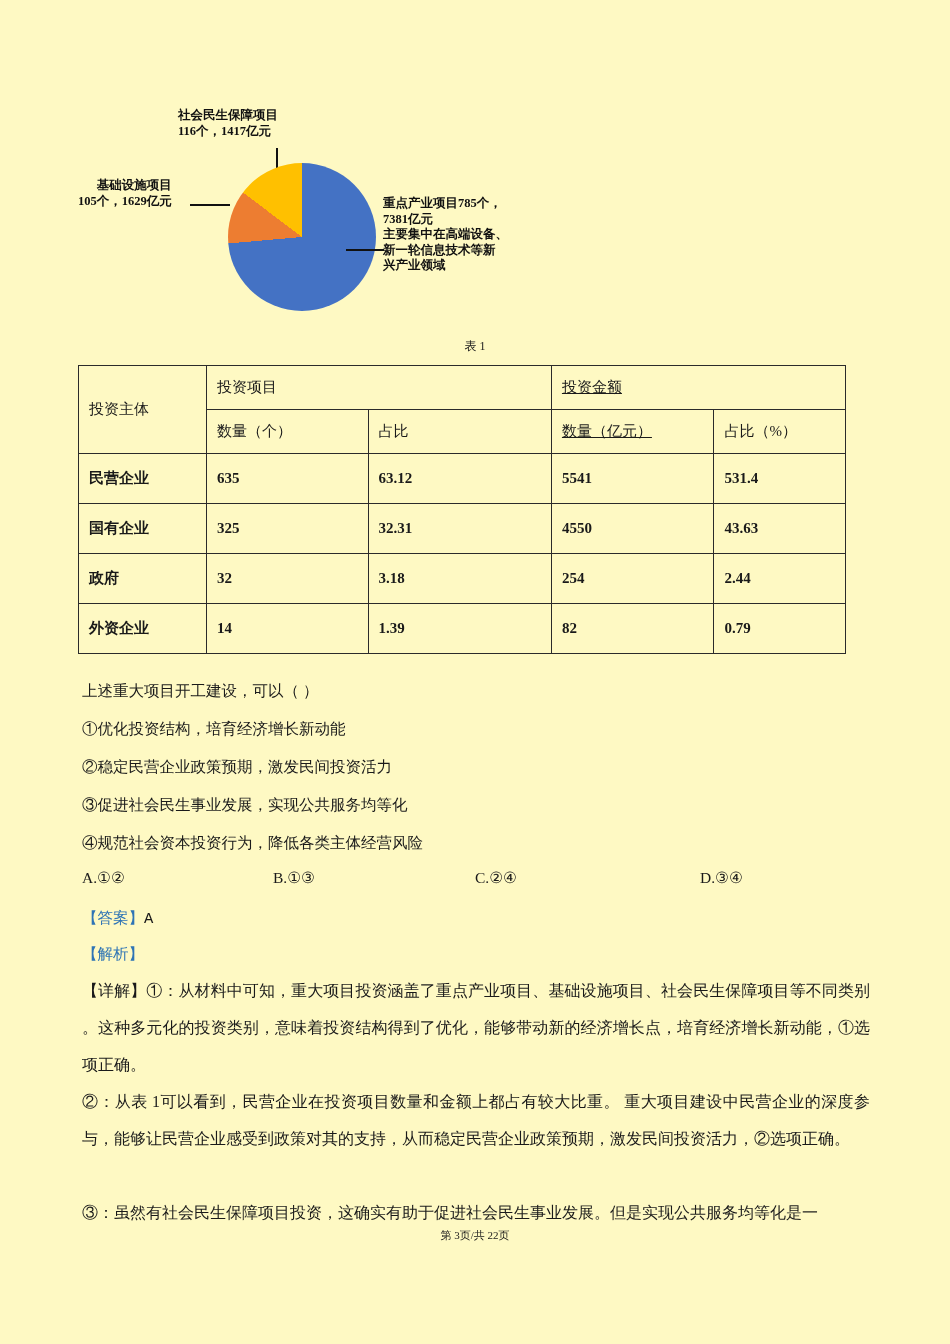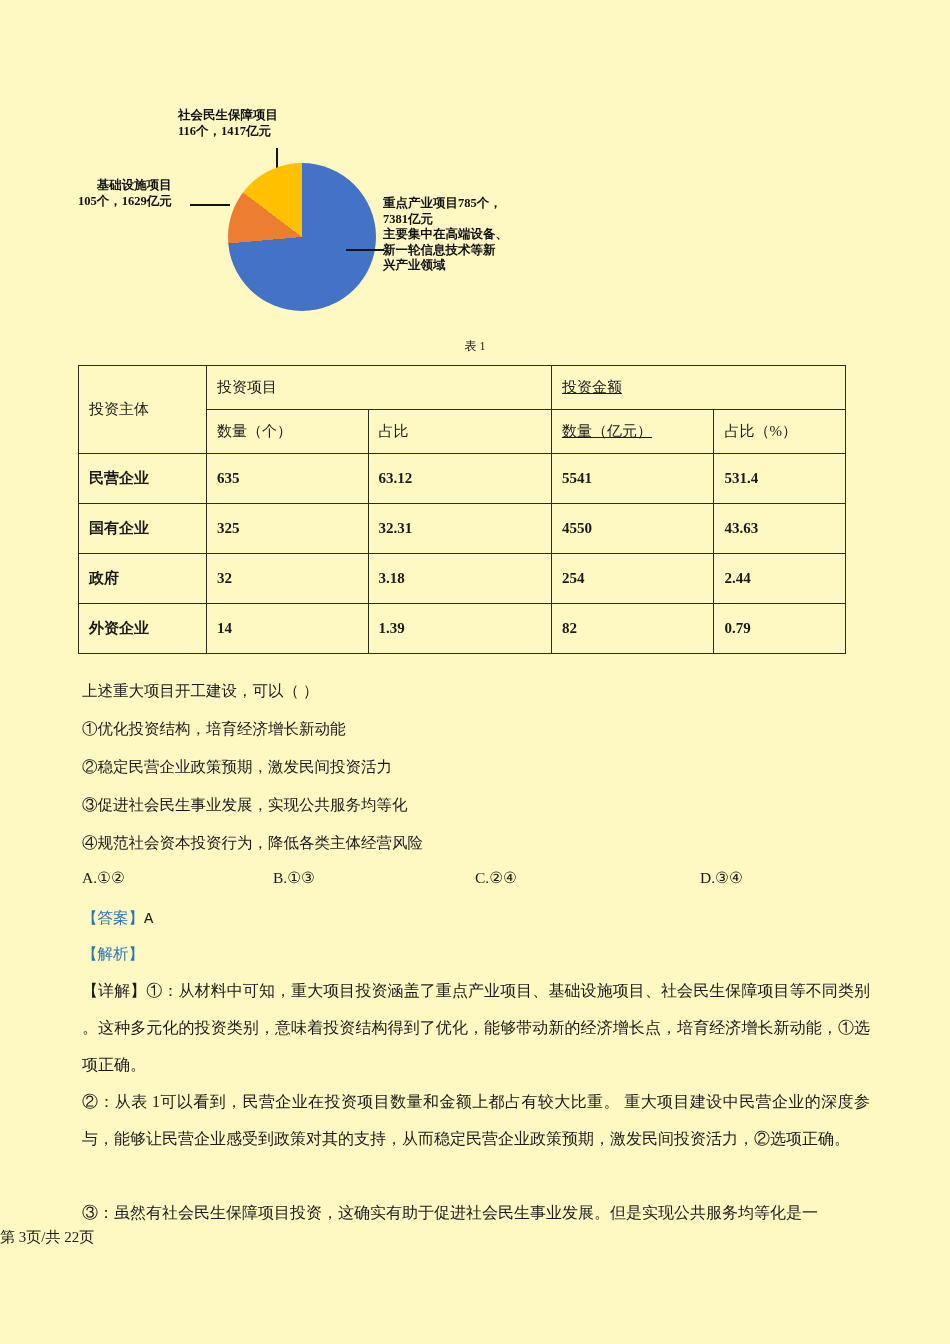--- a/index.html
+++ b/index.html
@@ -192,22 +192,22 @@
     text-align: justify;
     text-justify: inter-ideograph;
   }
 
   
   .footer {
     position: absolute;
     left: 0;
     top: 1228px;
     width: 950px;
-    text-align: left;
-    font-size: 15px;
+    text-align: center;
+    font-size: 11px;
     font-family: "Liberation Serif", "DejaVu Serif", serif;
     color: #1a1a1a;
   }
 </style>
 </head>
 <body>
 
 <div class="page">
 
   <div class="figure-block">

